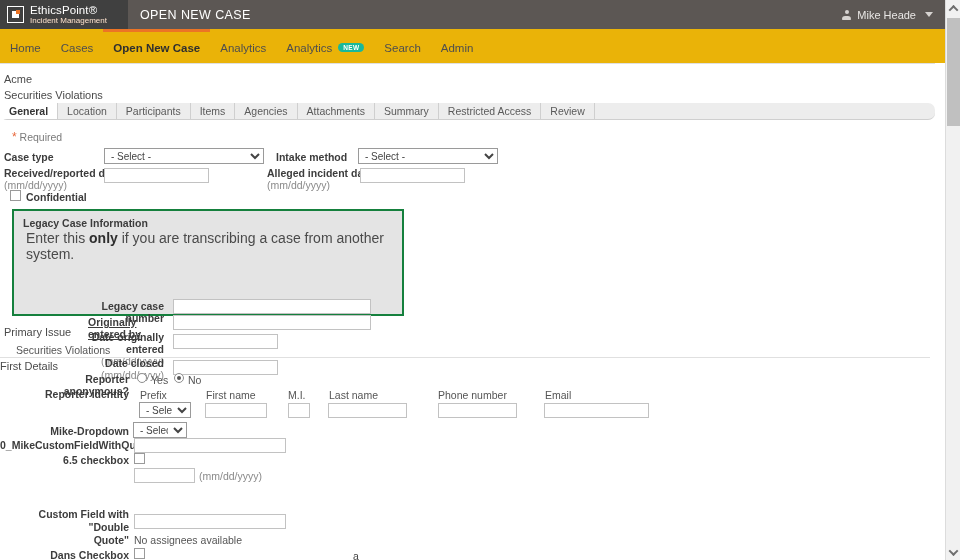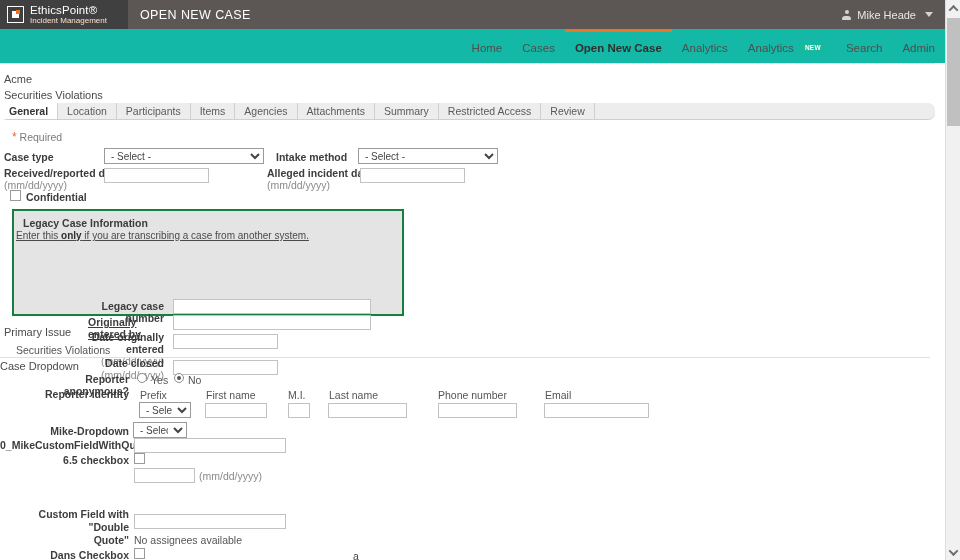--- a/index.html
+++ b/index.html
@@ -78,22 +78,22 @@
     width: 0; height: 0;
     border-left: 4px solid transparent;
     border-right: 4px solid transparent;
     border-top: 5px solid #d6d3d0;
   }
 
   
   .navwrap {
     position: absolute; top: 29px; left: 0;
     width: 945px; height: 34px;
-    background: #14b8a6;
-    display: flex; align-items: center; justify-content: flex-end;
+    background: #eab308;
+    display: flex; align-items: center; justify-content: flex-start;
   }
   .nav { display: flex; align-items: stretch; height: 34px; }
   .nav-item {
     display: flex; align-items: center;
     padding: 0 10px; height: 34px;
     color: #4e4e4e; font-size: 11.5px;
     border-top: 3px solid transparent;
     white-space: nowrap;
   }
   .nav-item.active {
@@ -206,22 +206,22 @@
     position: absolute; left: 12px; top: 146px;
     width: 392px; height: 107px;
     background: #e4e4e4;
     border: 2px solid #15803d;
   }
   .legacy-title {
     position: absolute; left: 9px; top: 6px;
     font-size: 10.5px; font-weight: bold; color: #3c3c3c;
   }
   .legacy-desc {
-    position: absolute; left: 2px; top: 19px;
-    font-size: 10px; color: #4a4a4a; text-decoration: underline;
+    position: absolute; left: 12px; top: 19px;
+    font-size: 14px; color: #4a4a4a;
   }
   .legacy-desc b { color: #2e2e2e; }
 
   
   .sec-head {
     position: absolute; font-size: 11px; color: #4a4a4a;
   }
   .hr {
     position: absolute; left: 0; height: 1px; background: #e0e0e0;
   }
@@ -397,21 +397,21 @@
     <span>Date closed</span>
     <span class="sub">(mm/dd/yyyy)</span>
   </div>
   <input class="inp" style="left: 173px; top: 297px; width: 105px;" value="">
 
   <div class="sec-head" style="left:4px; top:263px;">Primary Issue</div>
   <div class="plain-text" style="left:16px; top:281px;">Securities Violations</div>
 
   <div class="hr" style="top:294px; width:930px;"></div>
 
-  <div class="sec-head" style="left:0px; top:297px;">Case Dropdown</div>
+  <div class="sec-head" style="left:0px; top:297px;">First Details</div>
 
   <div class="lbl" style="left:28px; top:310px; width:101px; text-align:right;">Reporter anonymous?</div>
   <div class="radio" style="left:137px; top:310px;"></div>
   <div class="lbl-norm" style="left:151px; top:311px;">Yes</div>
   <div class="radio checked" style="left:174px; top:310px;"></div>
   <div class="lbl-norm" style="left:188px; top:311px;">No</div>
 
   <div class="lbl" style="left:28px; top:325px; width:101px; text-align:right;">Reporter identity</div>
 
   <div class="lbl-norm" style="left:140px; top:326px;">Prefix</div>

